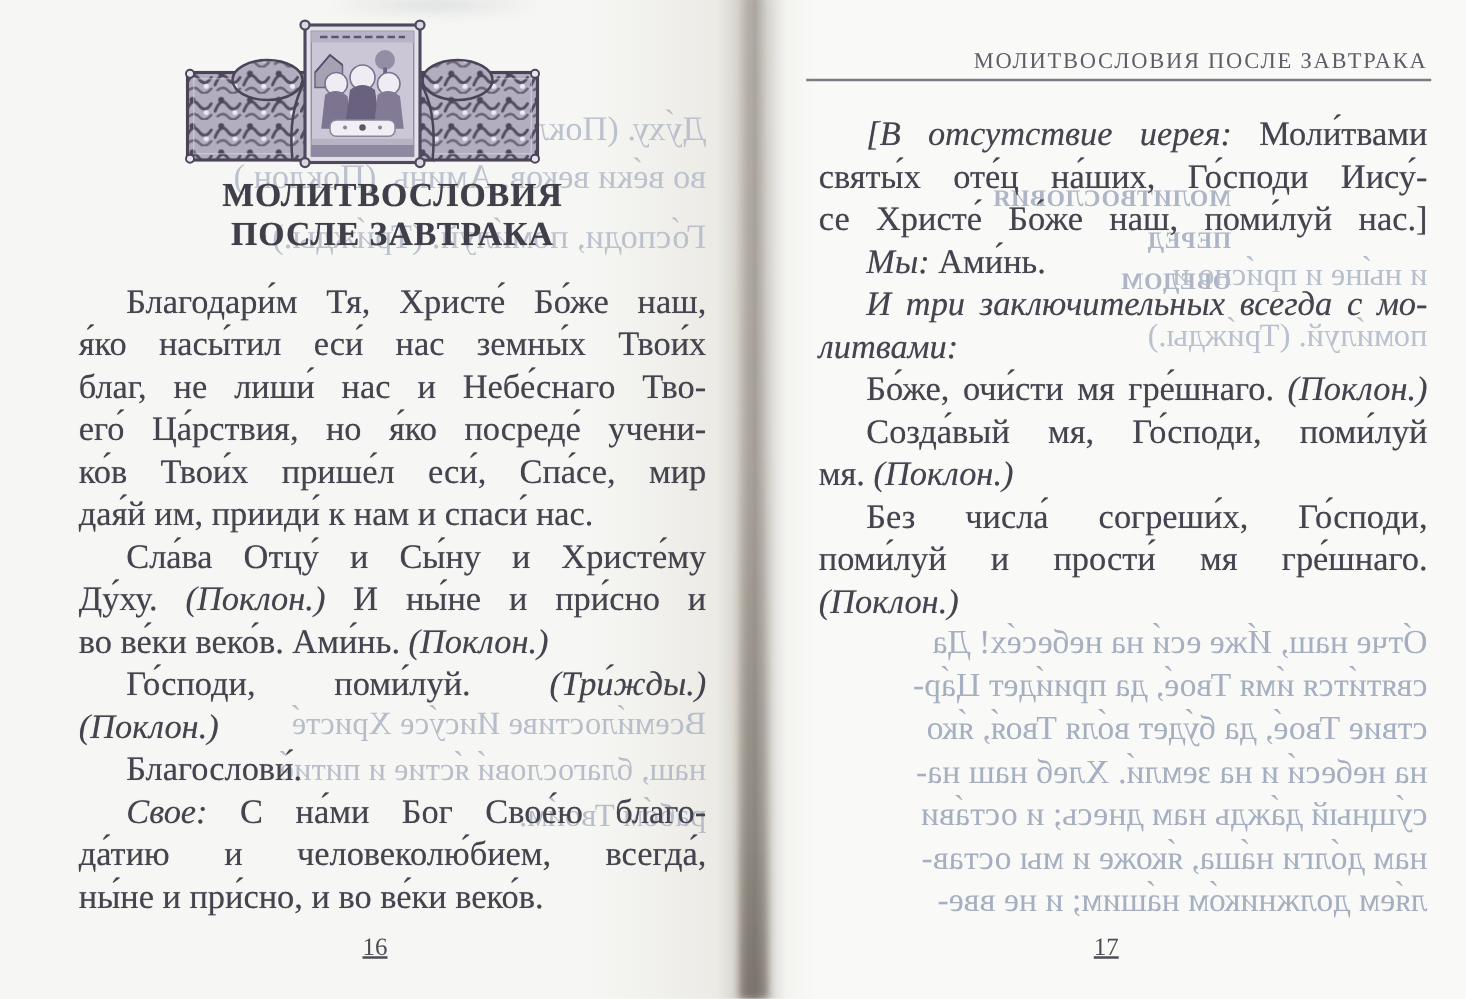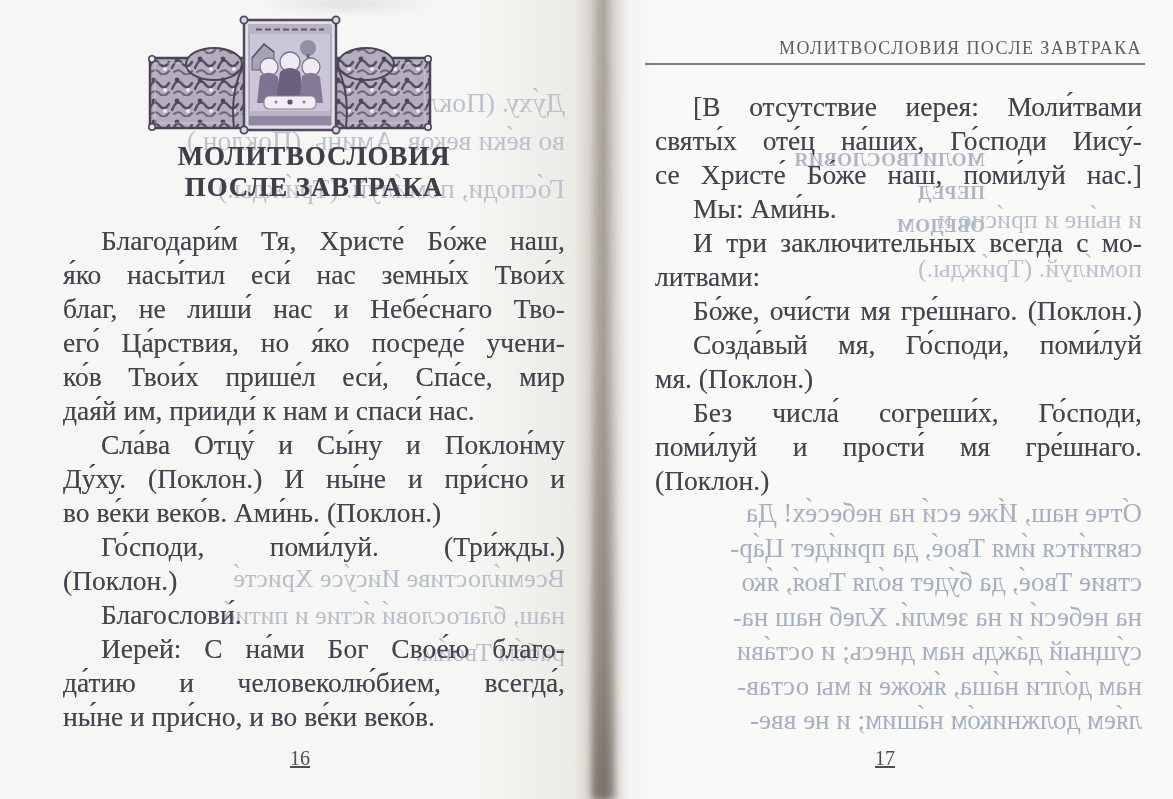--- a/index.html
+++ b/index.html
@@ -31,21 +31,21 @@
 
   
   .col{position:absolute;z-index:2;color:var(--ink,#45434e);}
   .line{
     display:block;line-height:34px;font-size:27.5px;
     text-align:left;white-space:normal;
     text-shadow:0 0 .6px rgba(69,67,78,.55);
   }
   .line.just{text-align:justify;text-align-last:justify;}
   .line.indent{text-indent:38px;}
-  .it{}
+  .it{font-style:italic;}
 
   .title{
     position:absolute;left:63px;top:141px;width:502px;z-index:2;
     text-align:center;font-weight:bold;font-size:27px;line-height:31px;
     letter-spacing:.8px;color:#403e49;
     text-shadow:0 0 .6px rgba(64,62,73,.6);
   }
   .left-body{left:63px;top:224px;width:502px;}
   .right-body{left:655px;top:90px;width:487px;}
 
@@ -174,27 +174,27 @@
       <div>ПОСЛЕ ЗАВТРАКА</div>
     </div>
 
     <div class="col left-body">
         <div class="line indent just"><span>Благодари́м Тя, Христе́ Бо́же наш,</span></div>
         <div class="line just"><span>я́ко насы́тил еси́ нас земны́х Твои́х</span></div>
         <div class="line just"><span>благ, не лиши́ нас и Небе́снаго Тво-</span></div>
         <div class="line just"><span>его́ Ца́рствия, но я́ко посреде́ учени-</span></div>
         <div class="line just"><span>ко́в Твои́х прише́л еси́, Спа́се, мир</span></div>
         <div class="line"><span>дая́й им, прииди́ к нам и спаси́ нас.</span></div>
-        <div class="line indent just"><span>Сла́ва Отцу́ и Сы́ну и Поклон́му</span></div>
+        <div class="line indent just"><span>Сла́ва Отцу́ и Сы́ну и Христе́му</span></div>
         <div class="line just"><span>Ду́ху. </span><span class="it">(Поклон.)</span><span> И ны́не и при́сно и</span></div>
         <div class="line"><span>во ве́ки веко́в. Ами́нь. </span><span class="it">(Поклон.)</span></div>
         <div class="line indent just"><span>Го́споди, поми́луй. </span><span class="it">(Три́жды.)</span></div>
         <div class="line"><span class="it">(Поклон.)</span></div>
         <div class="line indent"><span>Благослови́.</span></div>
-        <div class="line indent just"><span class="it">Иерей:</span><span> С на́ми Бог Свое́ю благо-</span></div>
+        <div class="line indent just"><span class="it">Свое:</span><span> С на́ми Бог Свое́ю благо-</span></div>
         <div class="line just"><span>да́тию и человеколю́бием, всегда́,</span></div>
         <div class="line"><span>ны́не и при́сно, и во ве́ки веко́в.</span></div>
       </div>
 
     <div class="pagenum pn-left">16</div>
   </div>
 
   <div class="page right">
 
     

